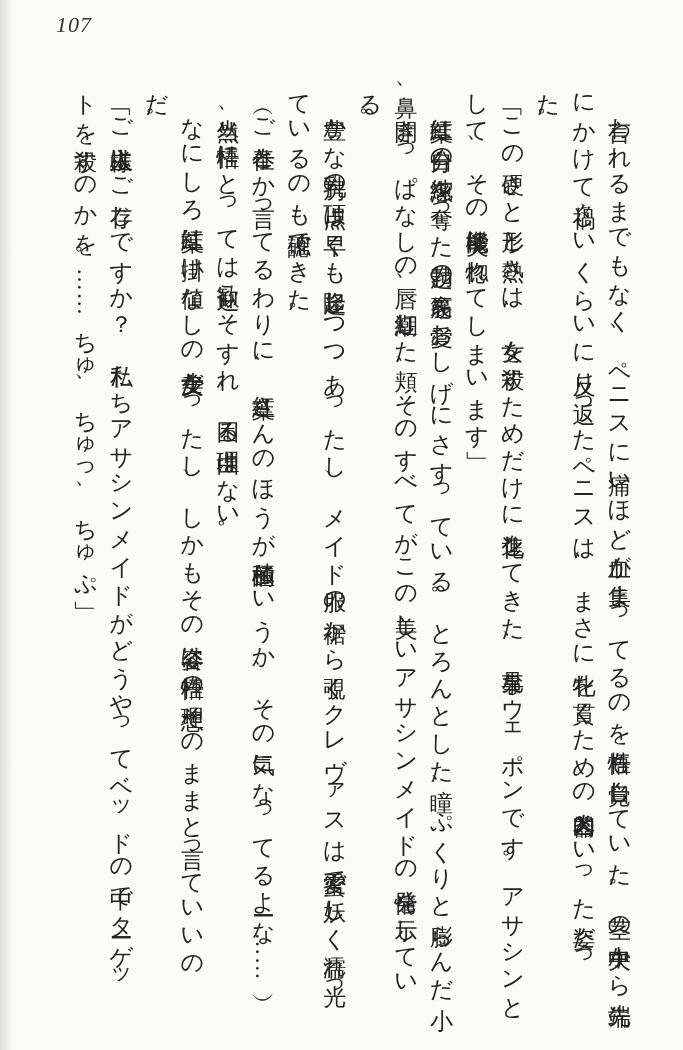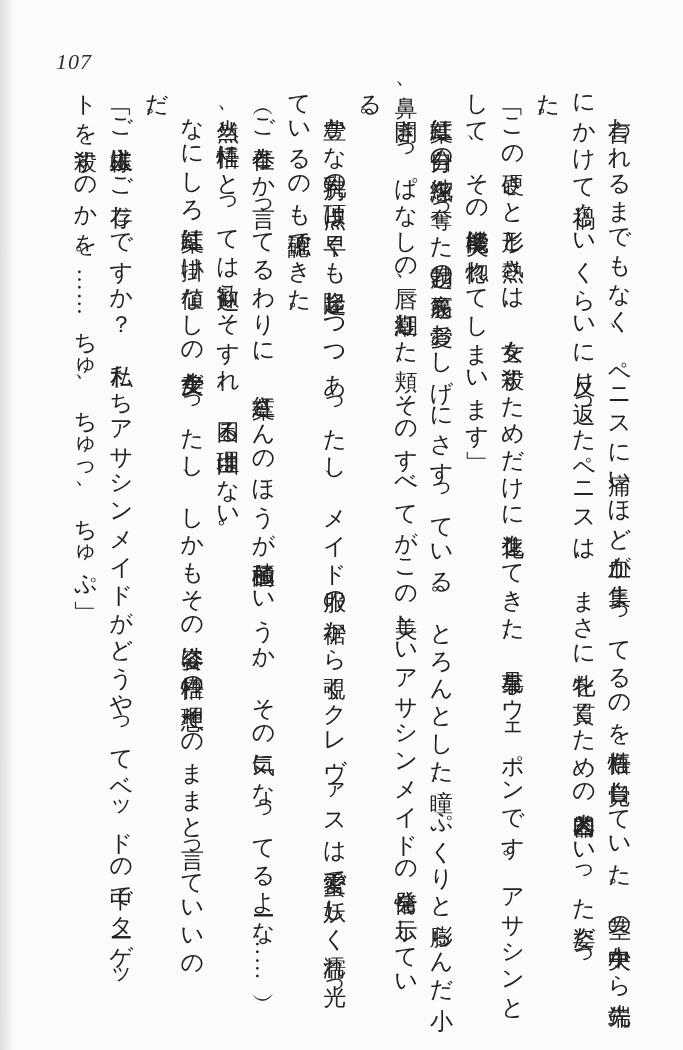--- a/index.html
+++ b/index.html
@@ -23,21 +23,20 @@
     pointer-events: none;
   }
   .page-number {
     position: absolute;
     top: 12px;
     left: 56px;
     font-style: italic;
     font-size: 22px;
     letter-spacing: 1px;
     color: #2e2e2e;
-    margin-top: 37px;
   }
   .text-area {
     position: absolute;
     top: 78px;
     right: 46px;
     height: 932px;
     width: 612px;
     writing-mode: vertical-rl;
     text-orientation: mixed;
     font-size: 23px;

